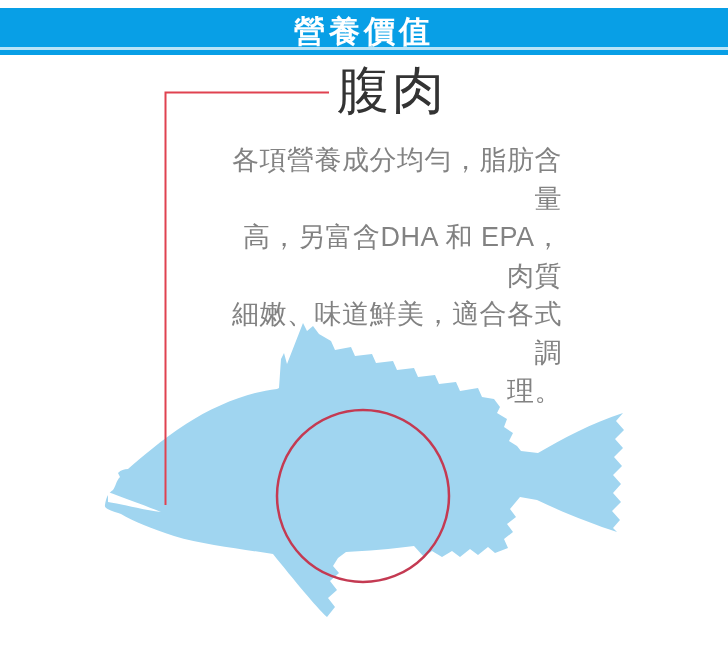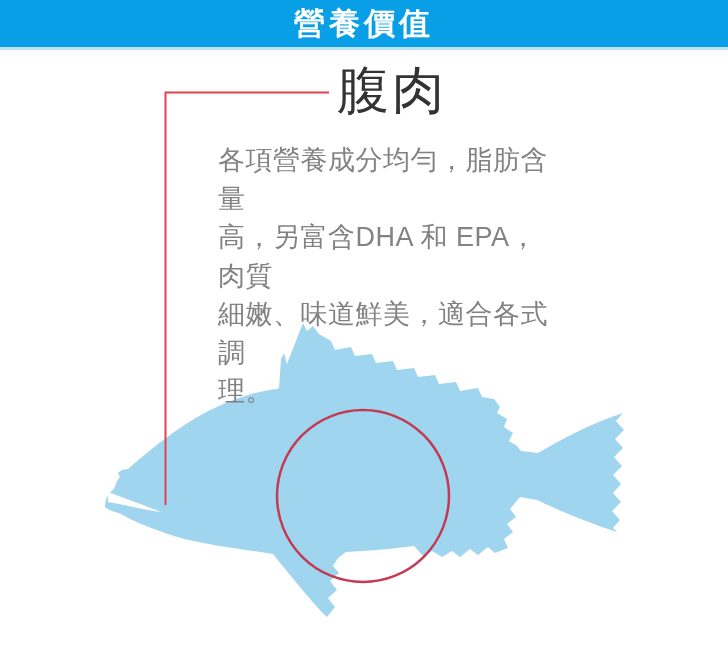--- a/index.html
+++ b/index.html
@@ -1,38 +1,39 @@
 <!DOCTYPE html>
 <html><head>
 <meta charset="utf-8">
 <style>
   html,body{margin:0;padding:0;background:#ffffff;}
   .canvas{
     position:relative;width:728px;height:666px;background:#ffffff;overflow:hidden;
     font-family:"Liberation Sans","DejaVu Sans",sans-serif;
   }
   .header-bar{
-    position:absolute;top:0;left:0;width:728px;height:47px;
+    position:absolute;top:8px;left:0;width:728px;height:47px;
     display:flex;align-items:center;justify-content:center;
   }
   .header-title{
     margin:0;font-size:31px;font-weight:700;letter-spacing:4px;line-height:1;
   }
   .header-strip{
     position:absolute;top:47px;left:0;width:728px;height:3px;
   }
   .figure-svg{position:absolute;top:0;left:0;width:728px;height:666px;}
   .annotation-label{
     position:absolute;left:337px;top:62px;font-size:52px;font-weight:500;
     letter-spacing:3px;line-height:1.1;
   }
   .annotation-desc{
     position:absolute;left:218px;top:141px;width:344px;
     font-size:27px;line-height:38.5px;letter-spacing:0.5px;
     white-space:pre-line;
+    text-align:right;
   }
 </style>
 </head>
 <body>
 
 <div class="canvas">
 
   <header class="header-bar" style="background-color: rgb(8, 159, 230);">
     <h1 class="header-title" style="color:#ffffff;">營養價值</h1>
   </header>

